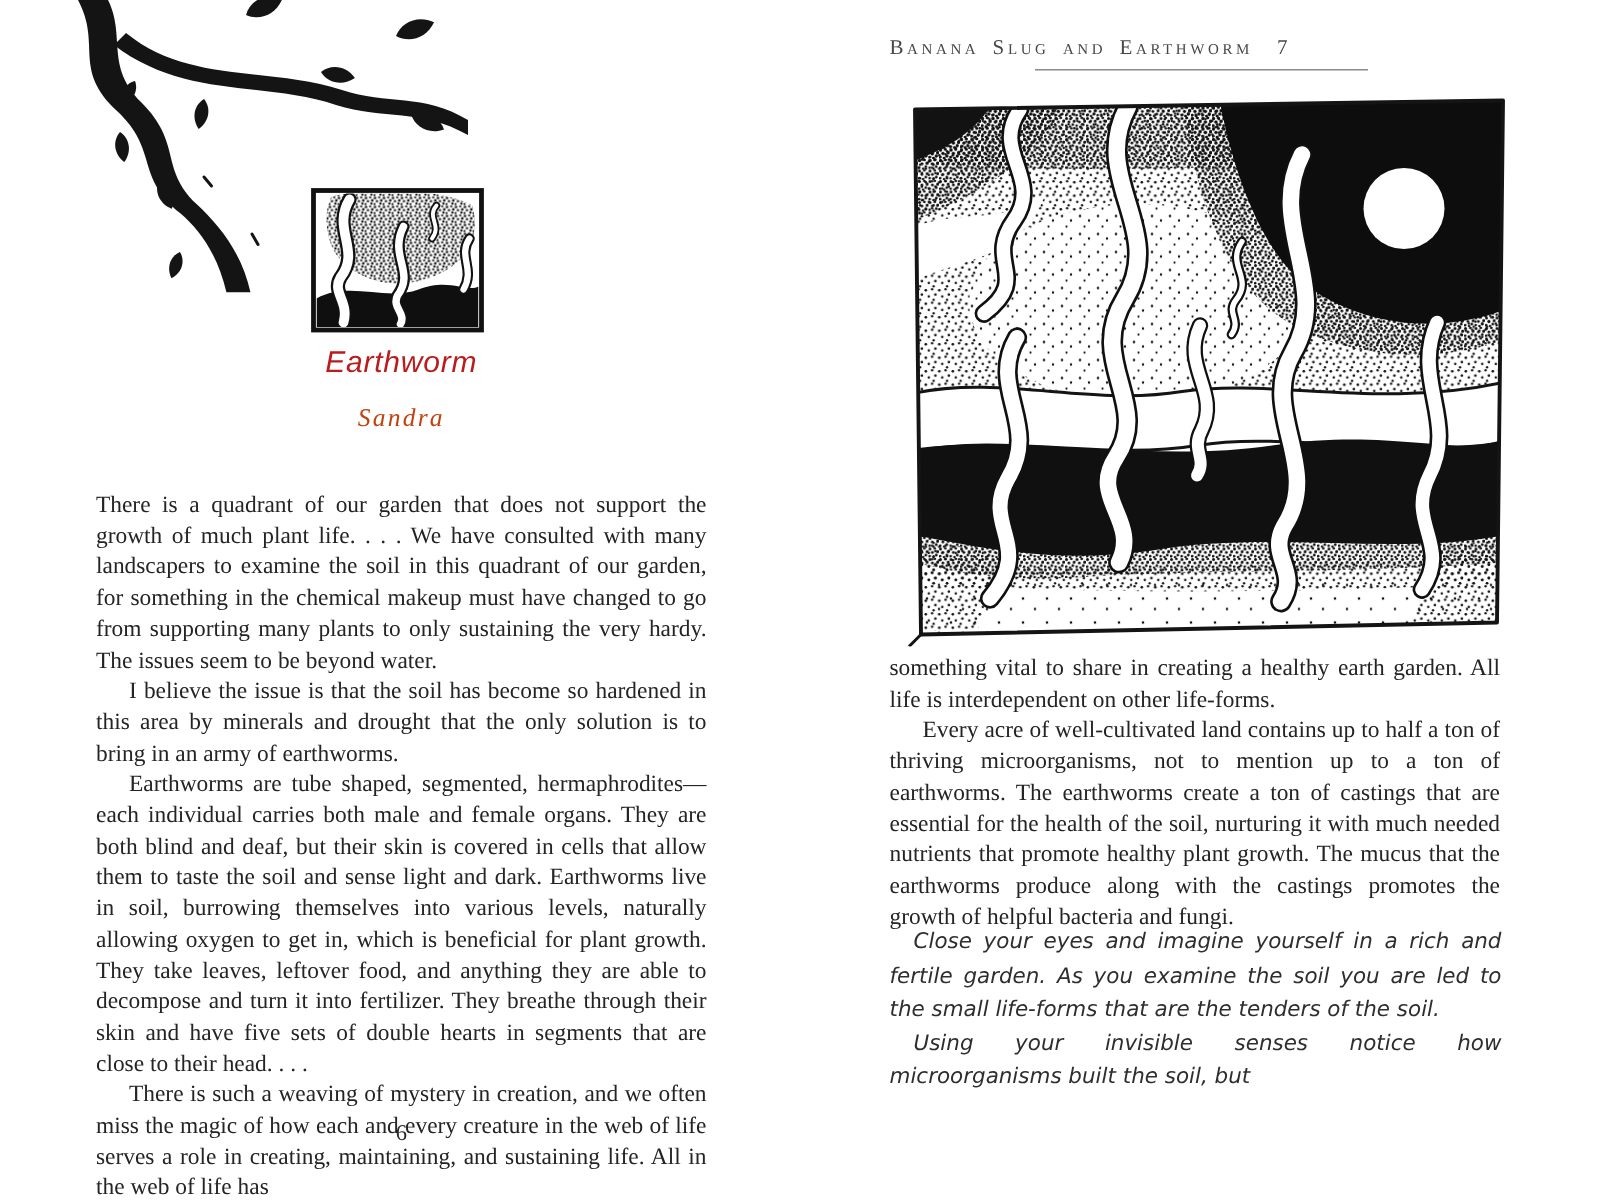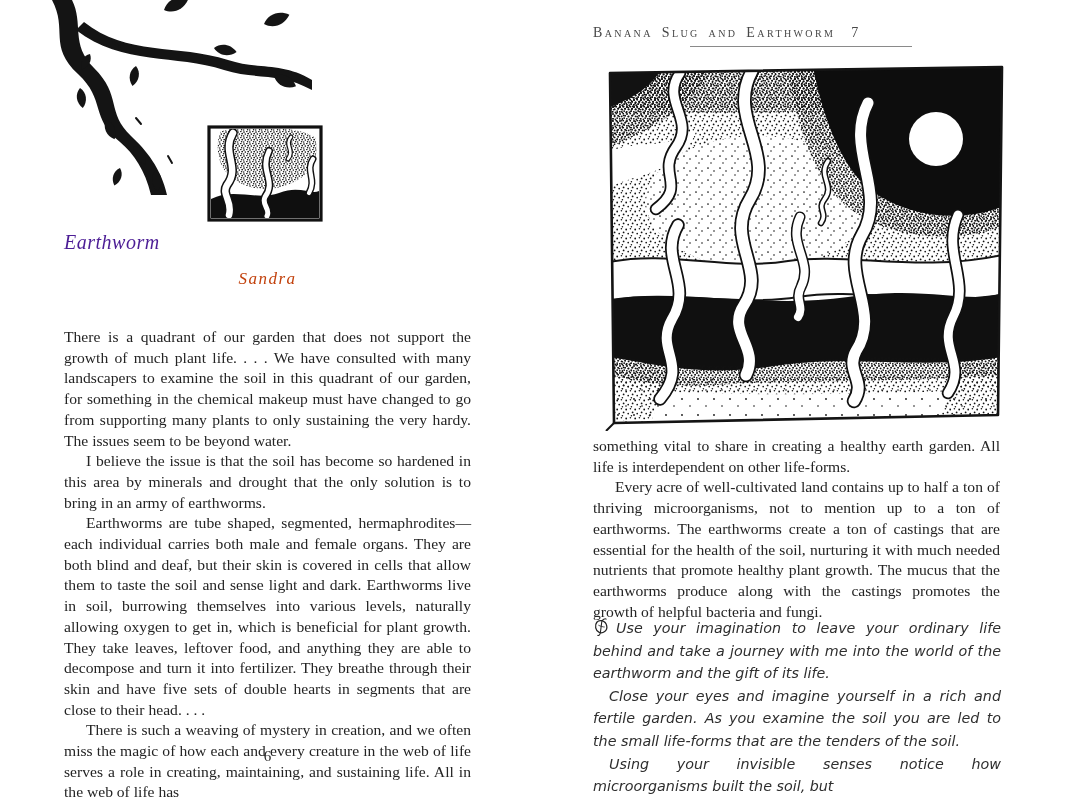--- a/index.html
+++ b/index.html
@@ -4,23 +4,23 @@
 <style>
   html,body{margin:0;padding:0;background:#e8e8e8;}
   #spread{
     position:relative;width:1066px;height:800px;background:#ffffff;
     overflow:hidden;font-family:"Liberation Serif",serif;color:#222222;
   }
   
   .branch-art{position:absolute;left:18px;top:0;width:300px;height:195px;}
   .vignette{position:absolute;left:207px;top:125px;width:116px;height:97px;}
   .chapter-title{
-    position:absolute;left:64px;top:231px;width:407px;
-    font-family:Liberation Serif, serif;font-style:italic;font-weight:500;
-    font-size:20px;letter-spacing:.5px;color:#4c1d95;
+    position:absolute;left:64px;top:231px;width:407px;text-align:center;
+    font-family:Liberation Sans, sans-serif;font-style:italic;font-weight:500;
+    font-size:20px;letter-spacing:.5px;color:#b91c1c;
   }
   .chapter-author{
     position:absolute;left:64px;top:269px;width:407px;text-align:center;
     font-style:italic;font-size:17px;letter-spacing:1.5px;color:#c2410c;
   }
   .body-col{position:absolute;width:407px;font-size:15.6px;line-height:20.7px;
     text-align:justify;color:#242424;}
   .body-col p{margin:0;}
   .body-col p.ind{text-indent:22px;}
   #left-body{left:64px;top:327px;}
@@ -207,27 +207,17 @@
     <path d="M12,16 L404,10 L400,358 L16,366 Z" fill="none" stroke="#141414" stroke-width="2.6" stroke-linejoin="round"></path>
     <path d="M16,366 L8,374" stroke="#141414" stroke-width="2"></path>
   </svg>
 
   <div id="right-body" class="body-col">
     <p>something vital to share in creating a healthy earth garden. All life is interdependent on other life-forms.</p>
     <p class="ind">Every acre of well-cultivated land contains up to half a ton of thriving microorganisms, not to mention up to a ton of earthworms. The earthworms create a ton of castings that are essential for the health of the soil, nurturing it with much needed nutrients that promote healthy plant growth. The mucus that the earthworms produce along with the castings promotes the growth of helpful bacteria and fungi.</p>
   </div>
 
   <div class="meditation">
-    <p>
-      <span class="leaf-glyph">
-        <svg viewBox="0 0 20 22" xmlns="http://www.w3.org/2000/svg" width="18" height="20">
-          <path d="M10,4 C5,3 2,7 3,12 C4,17 9,19 13,16 C17,13 16,6 10,4 Z" fill="none" stroke="#222" stroke-width="1.4"></path>
-          <path d="M10,4 C9,9 9,13 8,18 C7.5,20 6,21 5,20" fill="none" stroke="#222" stroke-width="1.2"></path>
-          <path d="M10,4 C12,2 14,1.5 15,2.5" fill="none" stroke="#222" stroke-width="1.2"></path>
-          <path d="M6,9 C8,10 11,11 13,11" fill="none" stroke="#222" stroke-width="0.9"></path>
-        </svg>
-      </span><span>Use your imagination to leave your ordinary life behind and take a journey with me into the world of the earthworm and the gift of its life.</span>
-    </p>
     <p class="ind">Close your eyes and imagine yourself in a rich and fertile garden. As you examine the soil you are led to the small life-forms that are the tenders of the soil.</p>
     <p class="ind">Using your invisible senses notice how microorganisms built the soil, but</p>
   </div>
 
 </div>
 
 </body></html>

